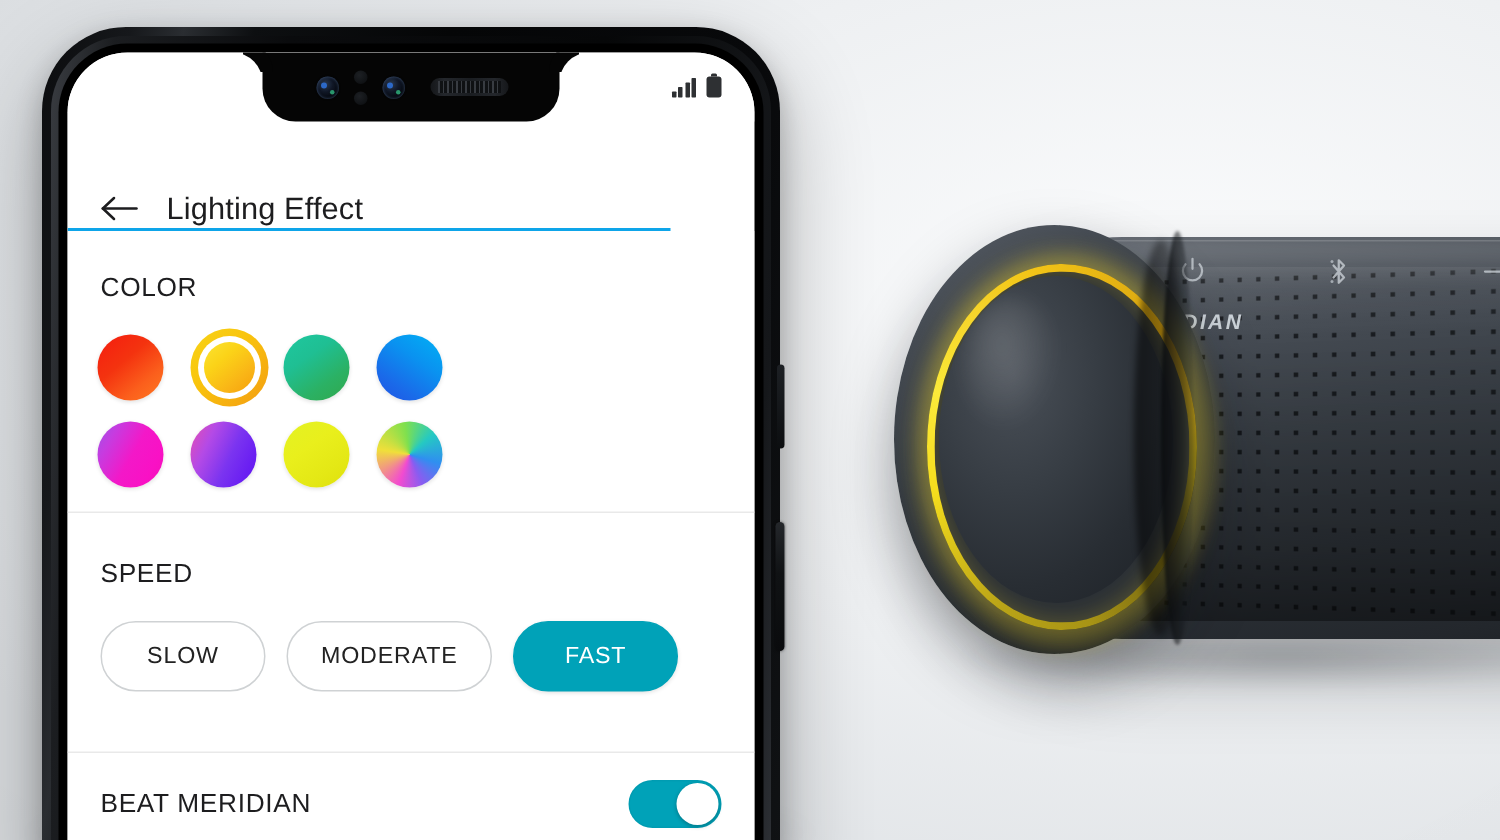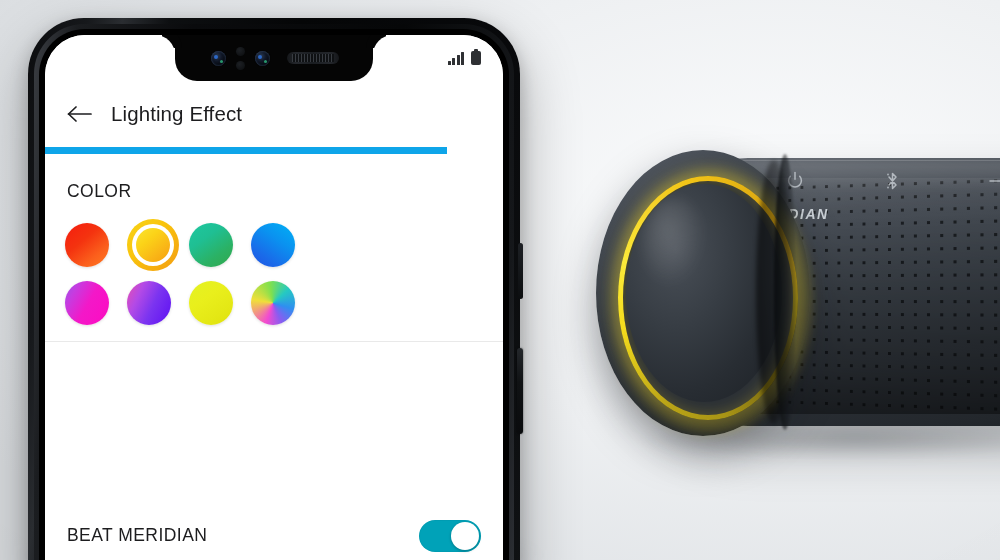--- a/index.html
+++ b/index.html
@@ -70,21 +70,21 @@
   .signal{display:flex;align-items:flex-end;gap:1.5px;height:13px;}
   .signal i{display:block;width:3px;background:#2e3033;border-radius:.5px;}
   .signal i:nth-child(1){height:4px;} .signal i:nth-child(2){height:7px;}
   .signal i:nth-child(3){height:10px;} .signal i:nth-child(4){height:13px;background:#2e3033;}
   .battery{position:relative;width:10px;height:14px;border-radius:2px;background:#2e3033;}
   .battery:before{content:"";position:absolute;left:3px;top:-2.5px;width:4px;height:2.5px;
     border-radius:1px 1px 0 0;background:#2e3033;}
 
   
   .app-header{position:absolute;left:0;top:46px;width:402px;height:73px;
-    display:flex;align-items:center;background:#fff;border-bottom:7px solid #0ea5e9;box-sizing:border-box;}
+    display:flex;align-items:flex-end;background:#fff;border-bottom:2px solid #0ea5e9;box-sizing:border-box;}
   .back-btn{width:26px;height:26px;margin-left:22px;margin-right:18px;display:flex;align-items:center;
     justify-content:center;cursor:pointer;}
   .back-btn svg{width:26px;height:20px;}
   .app-title{font-size:20.5px;color:#1d1d1f;letter-spacing:.1px;}
 
   
   .section{background:#fff;border-bottom:1px solid #e9e9e9;box-sizing:border-box;text-align:center;}
   .sec-label{font-size:17.5px;color:#1d1d1f;letter-spacing:.45px;}
 
   .color-sec{position:absolute;left:0;top:119px;width:458px;height:188px;}
@@ -266,20 +266,28 @@
             </div>
             <div class="swatch-cell">
               <div class="swatch" style="background: linear-gradient(145deg, rgb(227, 242, 36) 0%, rgb(233, 239, 28) 38%, rgb(228, 232, 21) 72%, rgb(223, 224, 12) 100%);"></div>
             </div>
             <div class="swatch-cell">
               <div class="swatch" style="background: conic-gradient(from 200deg, rgb(242, 75, 208) 0%, rgb(240, 223, 58) 22%, rgb(127, 224, 78) 42%, rgb(37, 201, 194) 58%, rgb(47, 143, 240) 74%, rgb(138, 92, 240) 88%, rgb(242, 75, 208) 100%);"></div>
             </div>
           </div>
       </div>
 
+      <div class="section speed-sec">
+        <div class="sec-label">SPEED</div>
+        <div class="pills" id="speed-pills">
+            <div class="pill">SLOW</div>
+            <div class="pill">MODERATE</div>
+            <div class="pill on">FAST</div>
+          </div>
+      </div>
 
       <div class="beat-sec">
         <div class="sec-label">BEAT MERIDIAN</div>
         <div class="toggle">
           <span class="knob"></span>
         </div>
       </div>
 
     </div>
   </div>

